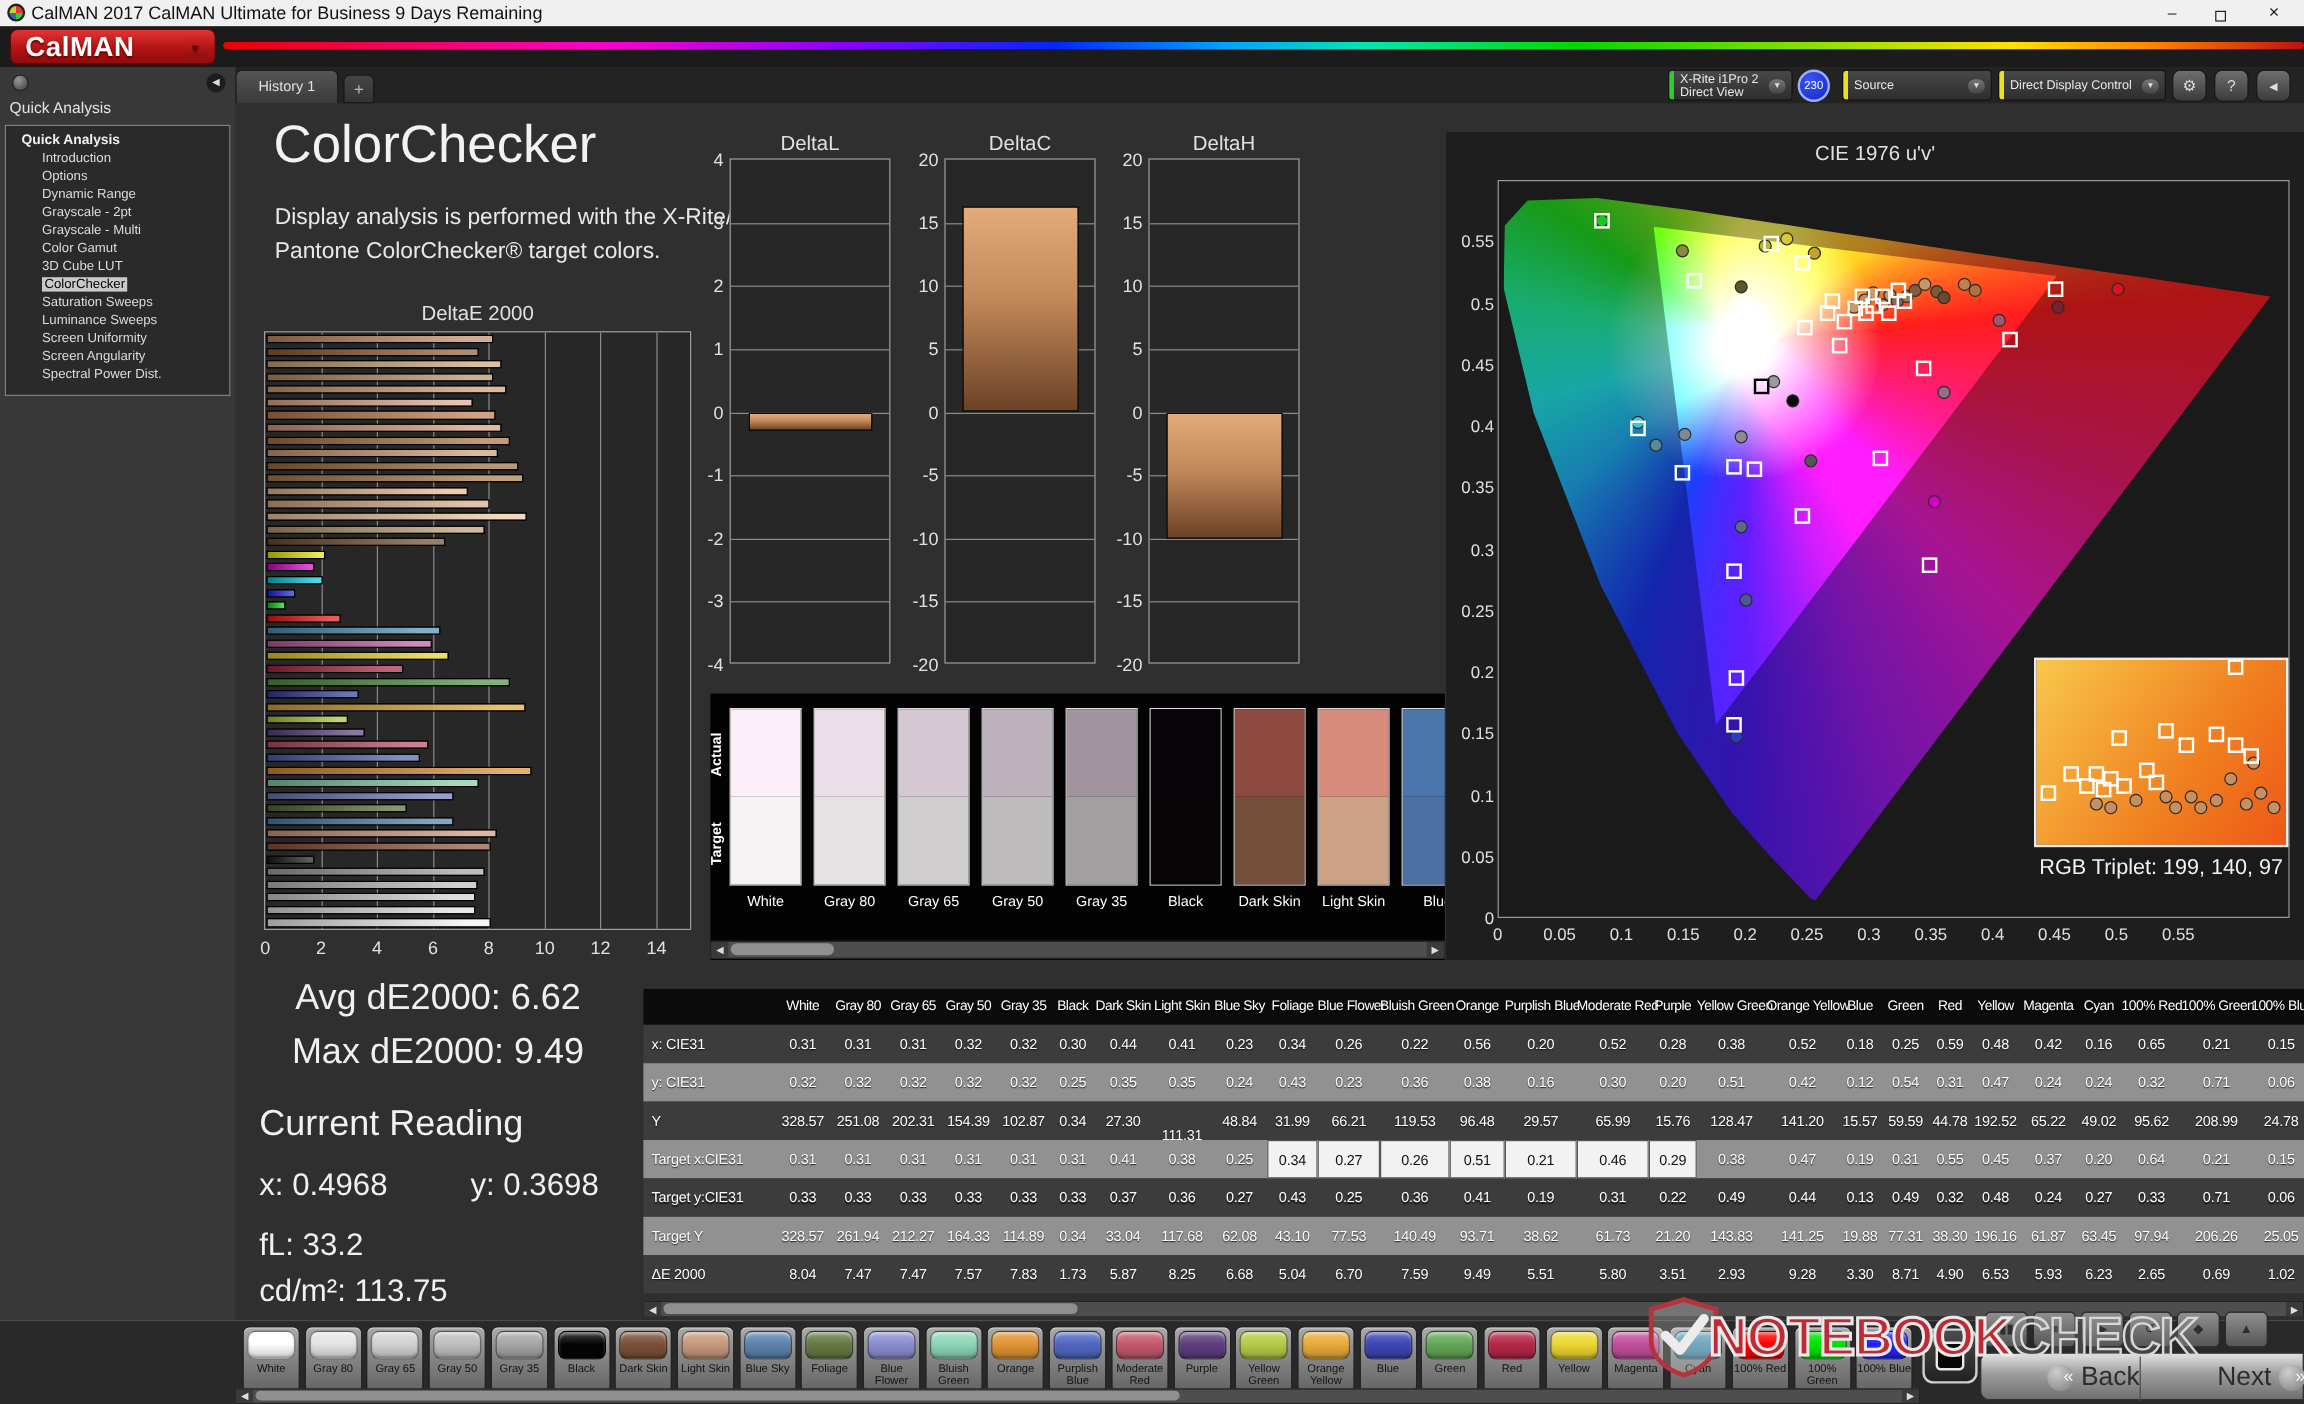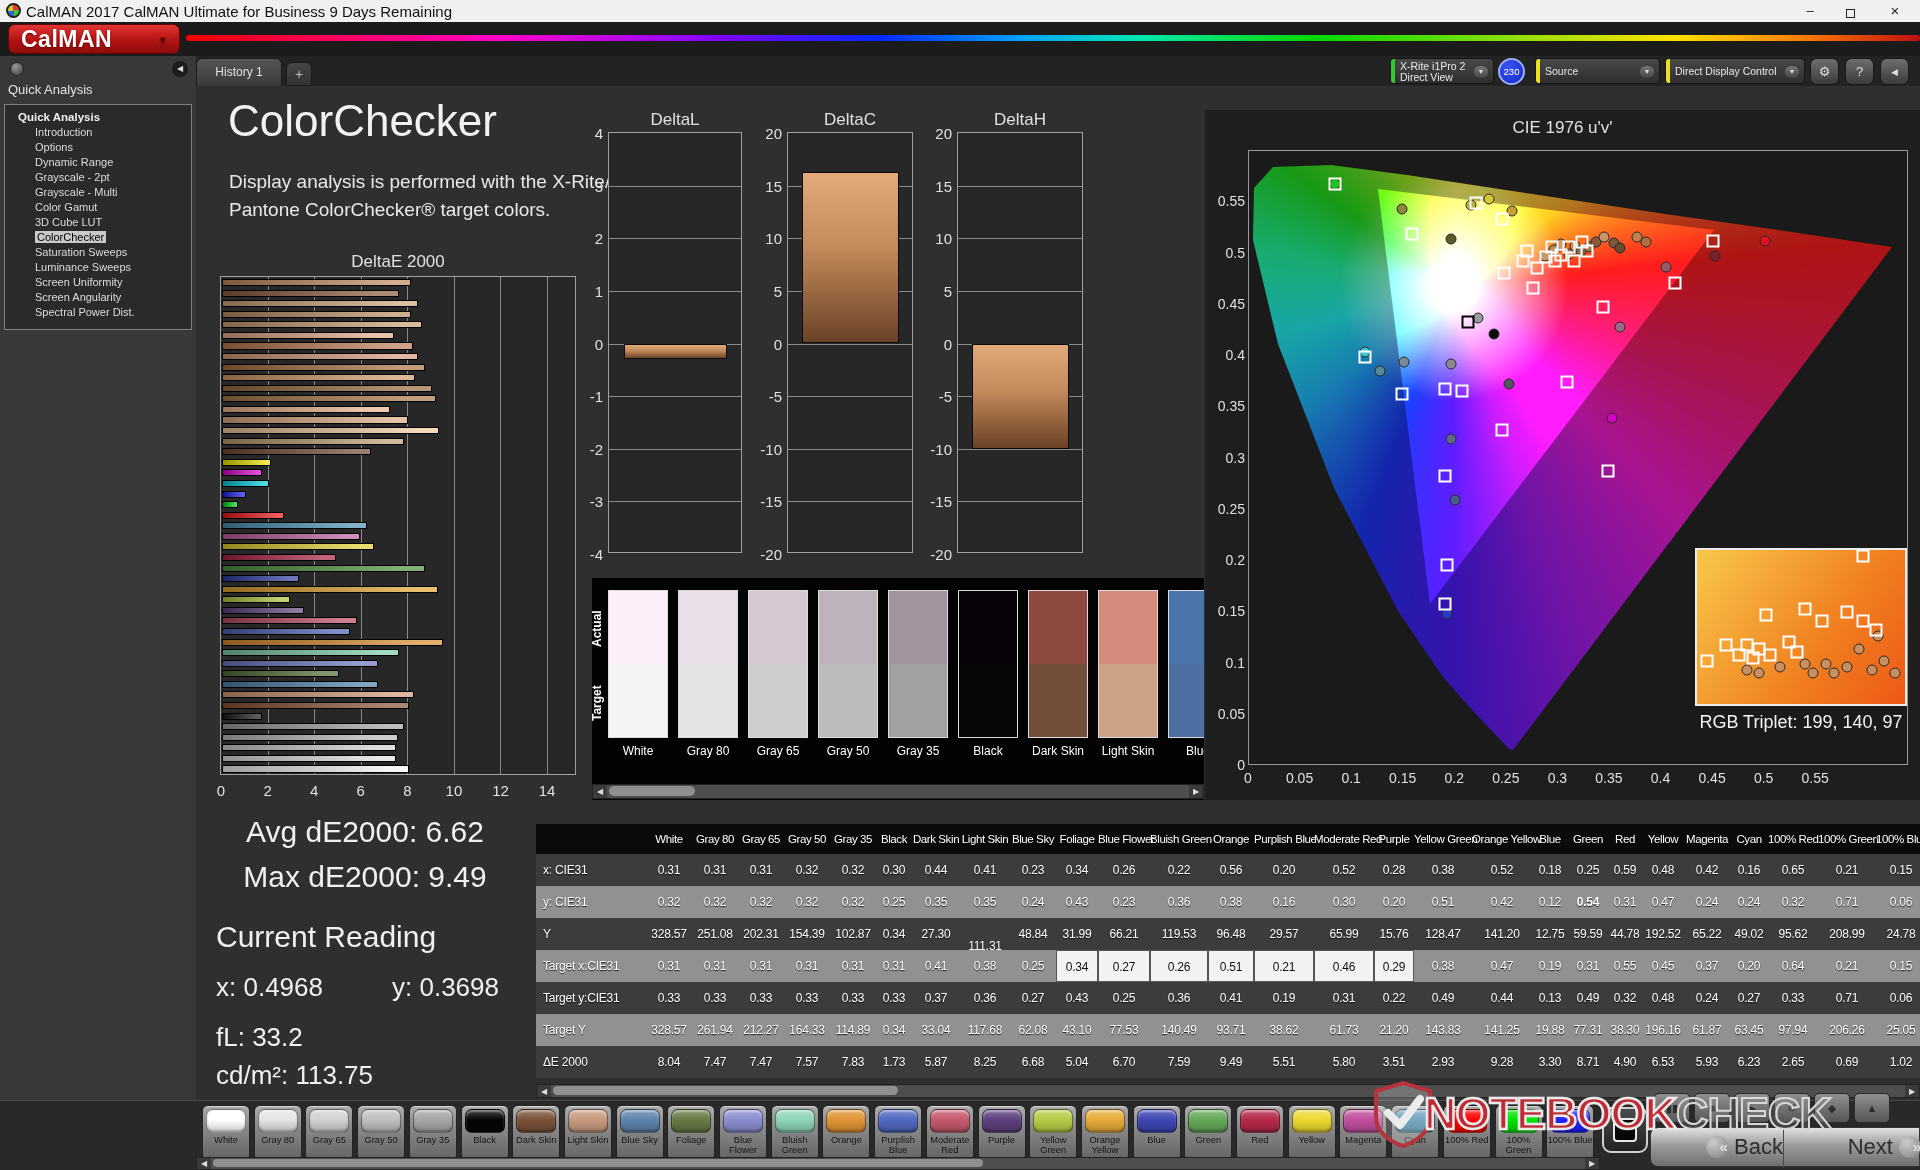--- a/index.html
+++ b/index.html
@@ -612,21 +612,21 @@
         <div class="cell" style="left: 520px; width: 42px;">0.43</div>
         <div class="cell" style="left: 562px; width: 52px;">0.23</div>
         <div class="cell" style="left: 614px; width: 58px;">0.36</div>
         <div class="cell" style="left: 672px; width: 46px;">0.38</div>
         <div class="cell" style="left: 718px; width: 60px;">0.16</div>
         <div class="cell" style="left: 778px; width: 60px;">0.30</div>
         <div class="cell" style="left: 838px; width: 40px;">0.20</div>
         <div class="cell" style="left: 878px; width: 58px;">0.51</div>
         <div class="cell" style="left: 936px; width: 60px;">0.42</div>
         <div class="cell" style="left: 996px; width: 36px;">0.12</div>
-        <div class="cell" style="left: 1032px; width: 40px; font-weight: bold;">0.54</div>
+        <div class="cell" style="left: 1032px; width: 40px;">0.54</div>
         <div class="cell" style="left: 1072px; width: 34px;">0.31</div>
         <div class="cell" style="left: 1106px; width: 42px;">0.47</div>
         <div class="cell" style="left: 1148px; width: 46px;">0.24</div>
         <div class="cell" style="left: 1194px; width: 38px;">0.24</div>
         <div class="cell" style="left: 1232px; width: 50px;">0.32</div>
         <div class="cell" style="left: 1282px; width: 58px;">0.71</div>
         <div class="cell" style="left: 1340px; width: 50px;">0.06</div>
       </div>
       <div class="trow rdark" style="top: 94px; height: 32px;">
         <div class="cell rl" style="left: 0px; width: 110px;">Y</div>
@@ -641,21 +641,21 @@
         <div class="cell" style="left: 474px; width: 46px;">48.84</div>
         <div class="cell" style="left: 520px; width: 42px;">31.99</div>
         <div class="cell" style="left: 562px; width: 52px;">66.21</div>
         <div class="cell" style="left: 614px; width: 58px;">119.53</div>
         <div class="cell" style="left: 672px; width: 46px;">96.48</div>
         <div class="cell" style="left: 718px; width: 60px;">29.57</div>
         <div class="cell" style="left: 778px; width: 60px;">65.99</div>
         <div class="cell" style="left: 838px; width: 40px;">15.76</div>
         <div class="cell" style="left: 878px; width: 58px;">128.47</div>
         <div class="cell" style="left: 936px; width: 60px;">141.20</div>
-        <div class="cell" style="left: 996px; width: 36px;">12.75</div>
+        <div class="cell" style="left: 996px; width: 36px;">15.57</div>
         <div class="cell" style="left: 1032px; width: 40px; text-align: center;">59.59</div>
         <div class="cell" style="left: 1072px; width: 34px;">44.78</div>
         <div class="cell" style="left: 1106px; width: 42px;">192.52</div>
         <div class="cell" style="left: 1148px; width: 46px;">65.22</div>
         <div class="cell" style="left: 1194px; width: 38px;">49.02</div>
         <div class="cell" style="left: 1232px; width: 50px;">95.62</div>
         <div class="cell" style="left: 1282px; width: 58px;">208.99</div>
         <div class="cell" style="left: 1340px; width: 50px;">24.78</div>
       </div>
       <div class="trow rlight" style="top: 126px; height: 32px;">

